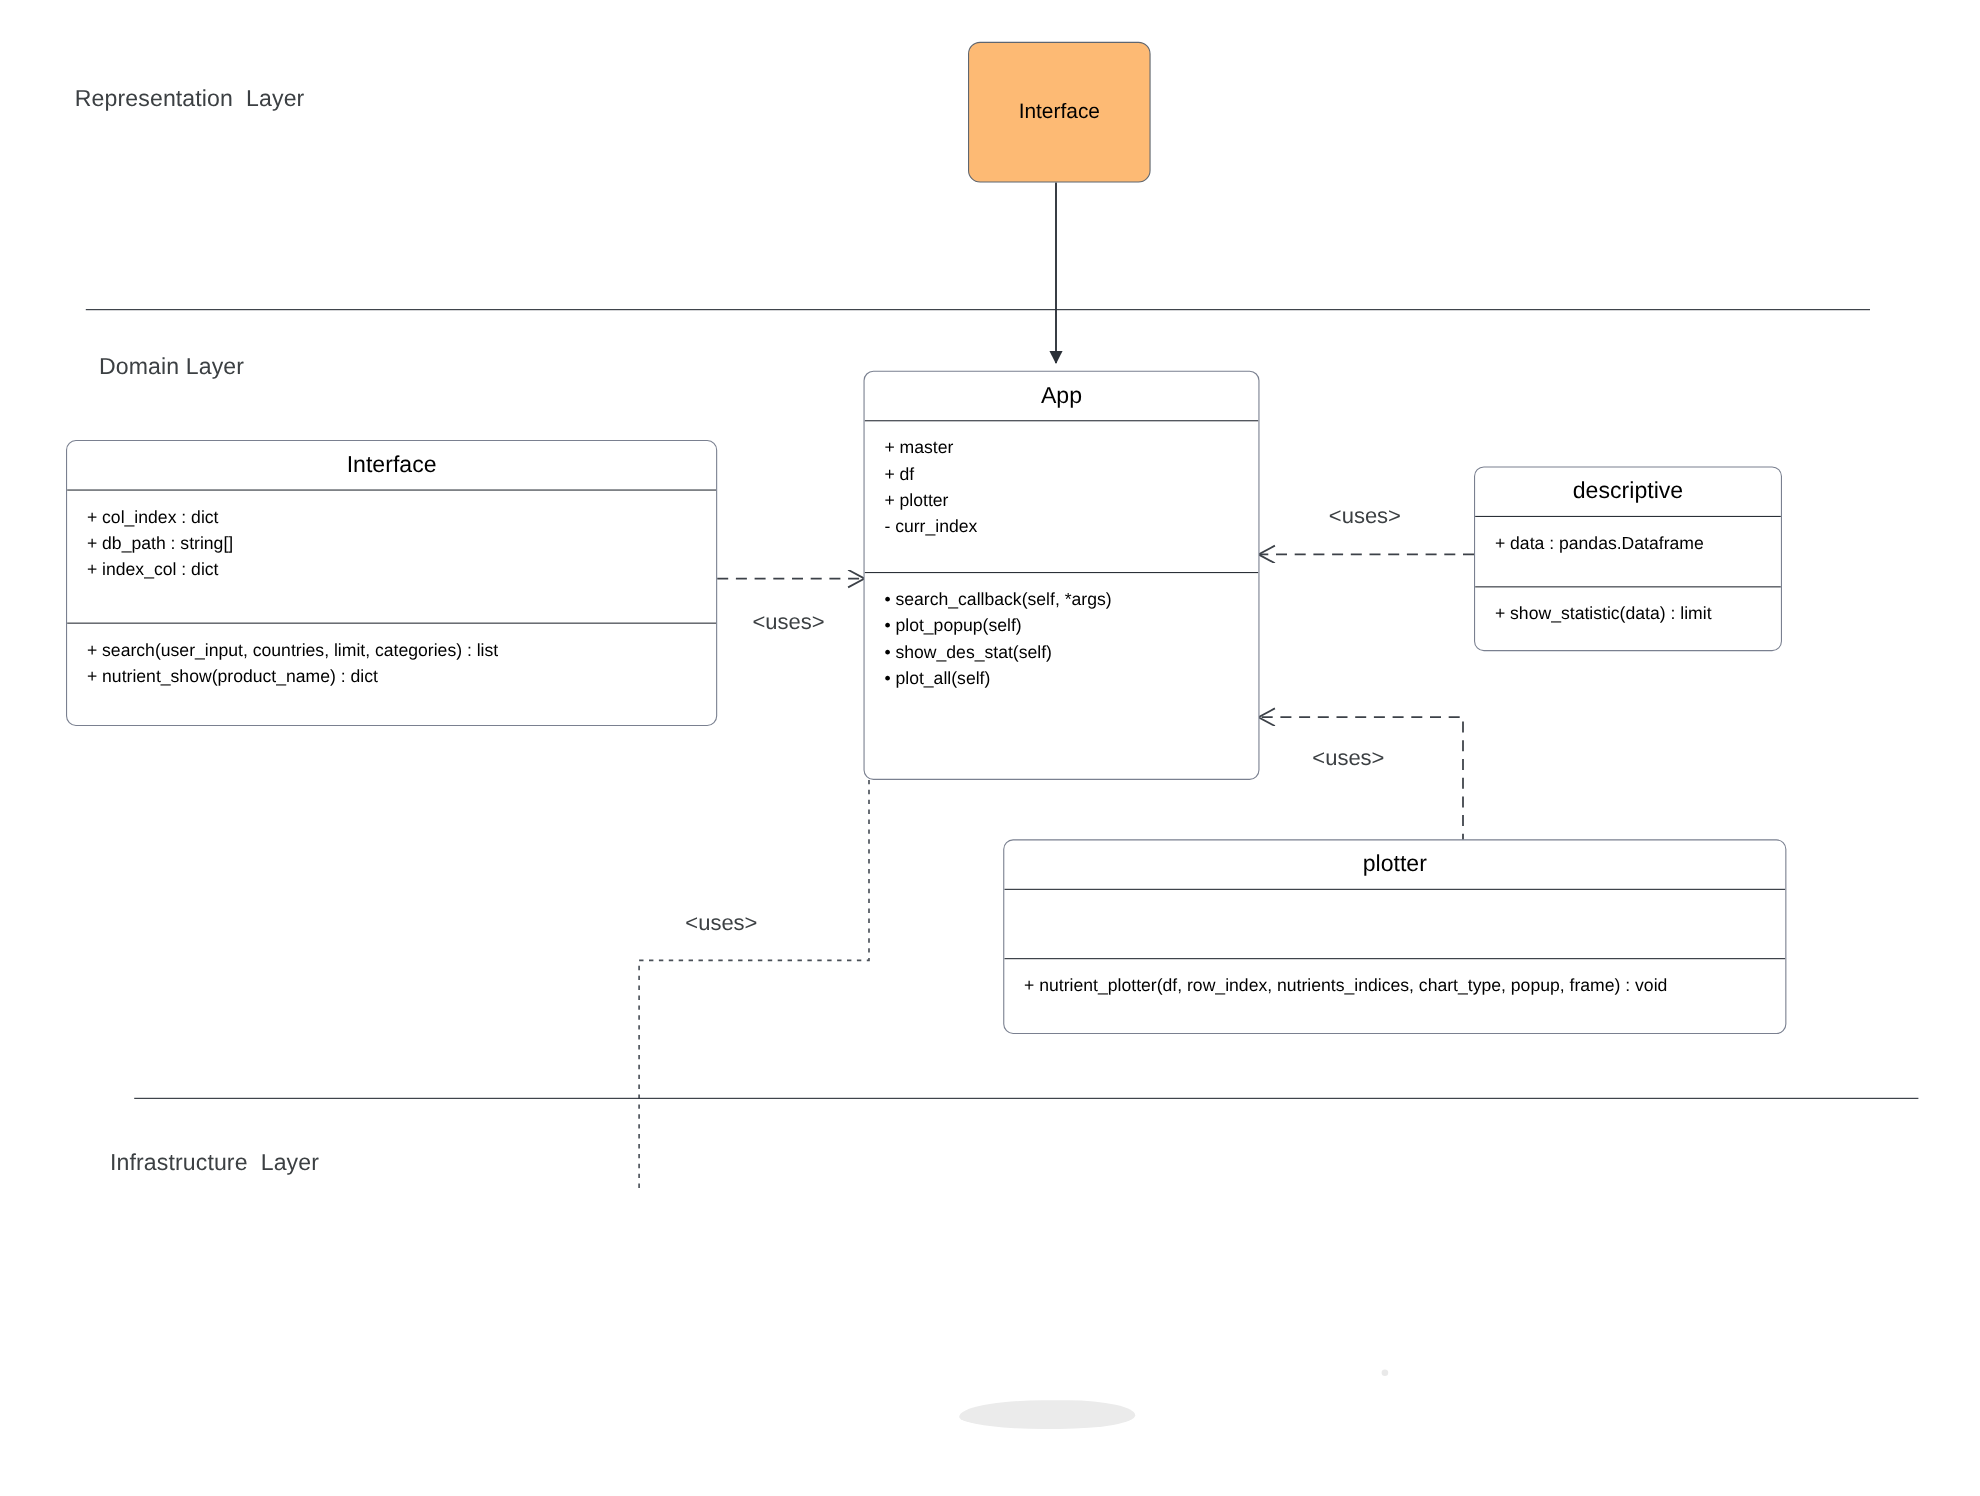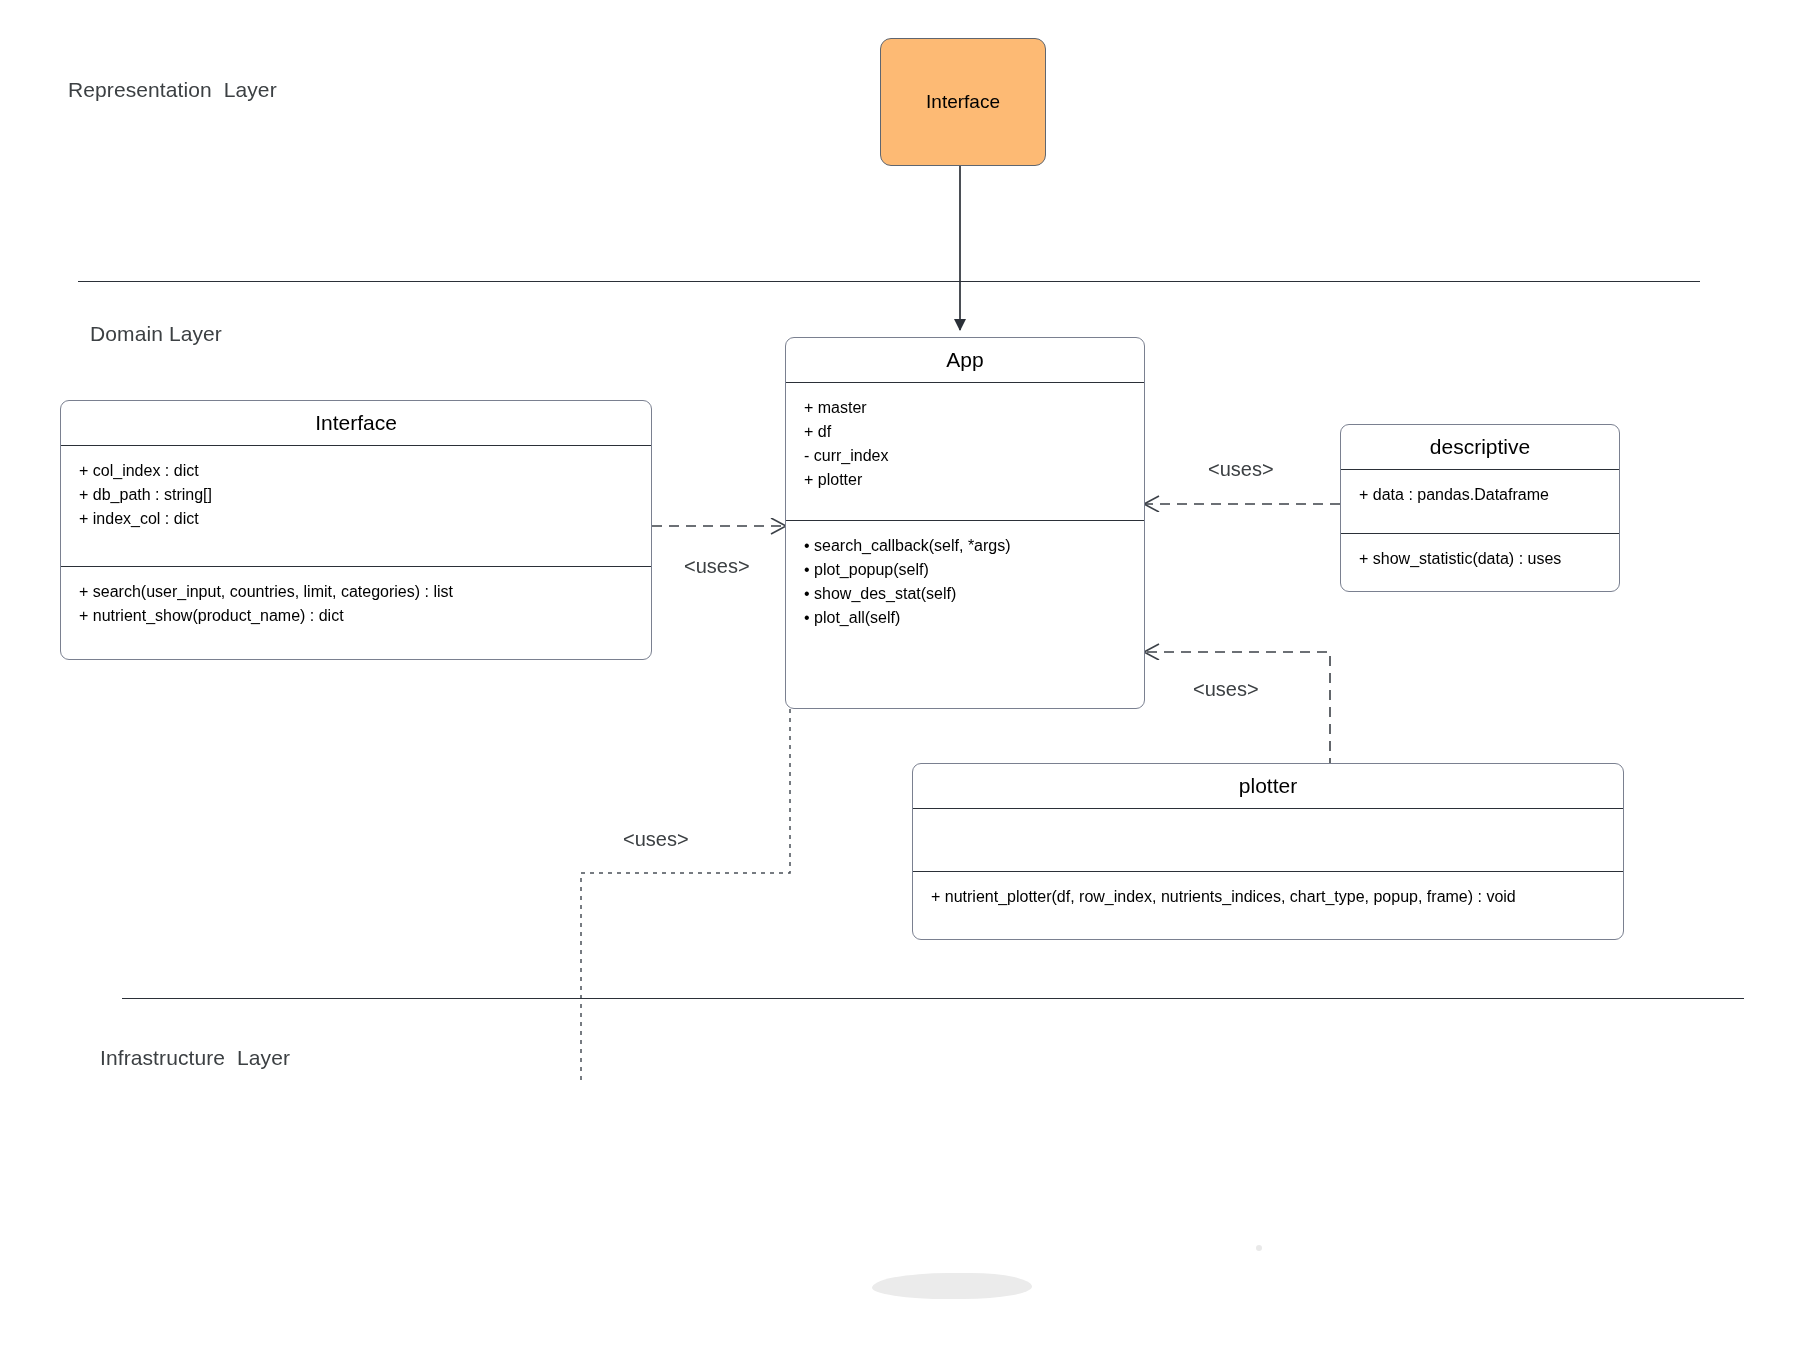--- a/index.html
+++ b/index.html
@@ -160,22 +160,22 @@
   <div class="plain-node" style="left:880px; top:38px; width:166px; height:128px;">
     <span>Interface</span>
   </div>
 
   <div class="uml-class" style="left:785px; top:337px; width:360px; height:372px;">
     <div class="uml-title">App</div>
     <div class="uml-sep"></div>
     <div class="uml-compartment" style="height:137px;">
       <div class="row">+ master</div>
       <div class="row">+ df</div>
+      <div class="row">+ plotter</div>
       <div class="row">- curr_index</div>
-      <div class="row">+ plotter</div>
     </div>
     <div class="uml-sep"></div>
     <div class="uml-compartment">
       <div class="row">• search_callback(self, *args)</div>
       <div class="row">• plot_popup(self)</div>
       <div class="row">• show_des_stat(self)</div>
       <div class="row">• plot_all(self)</div>
     </div>
   </div>
 
@@ -195,21 +195,21 @@
   </div>
 
   <div class="uml-class" style="left:1340px; top:424px; width:280px; height:168px;">
     <div class="uml-title">descriptive</div>
     <div class="uml-sep"></div>
     <div class="uml-compartment" style="height:63px;">
       <div class="row">+ data : pandas.Dataframe</div>
     </div>
     <div class="uml-sep"></div>
     <div class="uml-compartment">
-      <div class="row">+ show_statistic(data) : uses</div>
+      <div class="row">+ show_statistic(data) : limit</div>
     </div>
   </div>
 
   <div class="uml-class" style="left:912px; top:763px; width:712px; height:177px;">
     <div class="uml-title">plotter</div>
     <div class="uml-sep"></div>
     <div class="uml-compartment empty" style="height:62px;"></div>
     <div class="uml-sep"></div>
     <div class="uml-compartment">
       <div class="row">+ nutrient_plotter(df, row_index, nutrients_indices, chart_type, popup, frame) : void</div>

